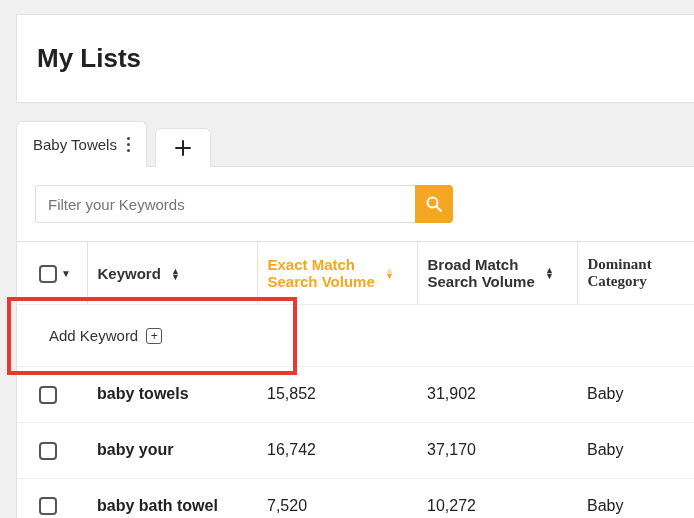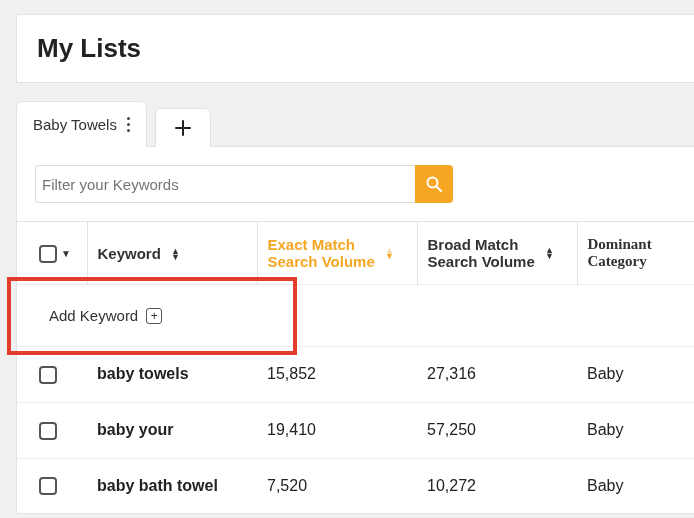--- a/index.html
+++ b/index.html
@@ -13,21 +13,21 @@
     .panel {
       background: #fff;
       border: 1px solid #e2e2e2;
       margin: 14px 0 0 16px;
       width: 680px;
     }
     .page-title {
       font-size: 26px;
       font-weight: 700;
       color: #222;
-      padding: 18px 20px;
+      padding: 28px 20px;
     }
     .tabs-wrap {
       margin: 18px 0 0 16px;
       width: 680px;
       display: flex;
       align-items: flex-end;
     }
     .tab {
       background: #fff;
       border: 1px solid #e2e2e2;
@@ -78,21 +78,21 @@
     }
     .search-row {
       display: flex;
       padding: 0 18px 18px 18px;
     }
     .search-input {
       flex: 0 0 380px;
       height: 38px;
       border: 1px solid #ddd;
       border-radius: 4px 0 0 4px;
-      padding: 0 6px;
+      padding: 0 12px;
       font-size: 15px;
       color: #888;
       border-right: none;
     }
     .search-btn {
       width: 38px;
       height: 38px;
       background: #f5a623;
       border: none;
       border-radius: 0 4px 4px 0;
@@ -251,28 +251,28 @@
           <div class="addkw-cell">
             <span>Add Keyword</span>
             <span class="addkw-icon">+</span>
           </div>
         </td>
       </tr>
       <tr>
         <td class="cb"><span class="checkbox"></span></td>
         <td class="kw">baby towels</td>
         <td>15,852</td>
-        <td>27,316</td>
+        <td>31,902</td>
         <td>Baby</td>
       </tr>
       <tr>
         <td class="cb"><span class="checkbox"></span></td>
         <td class="kw">baby your</td>
-        <td>19,410</td>
-        <td>57,250</td>
+        <td>16,742</td>
+        <td>37,170</td>
         <td>Baby</td>
       </tr>
       <tr>
         <td class="cb"><span class="checkbox"></span></td>
         <td class="kw">baby bath towel</td>
         <td>7,520</td>
         <td>10,272</td>
         <td>Baby</td>
       </tr>
     </tbody>

